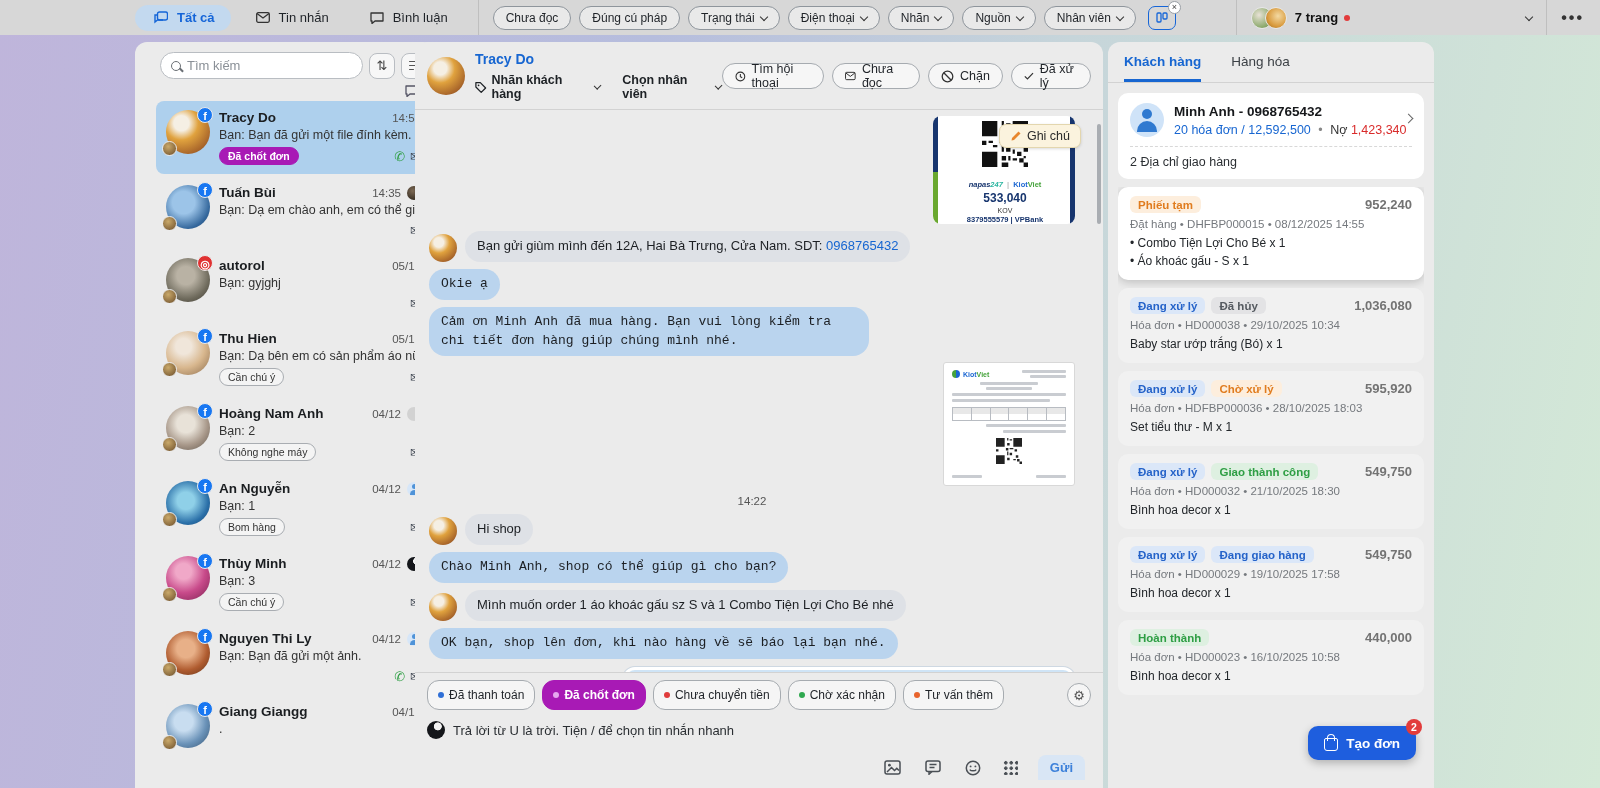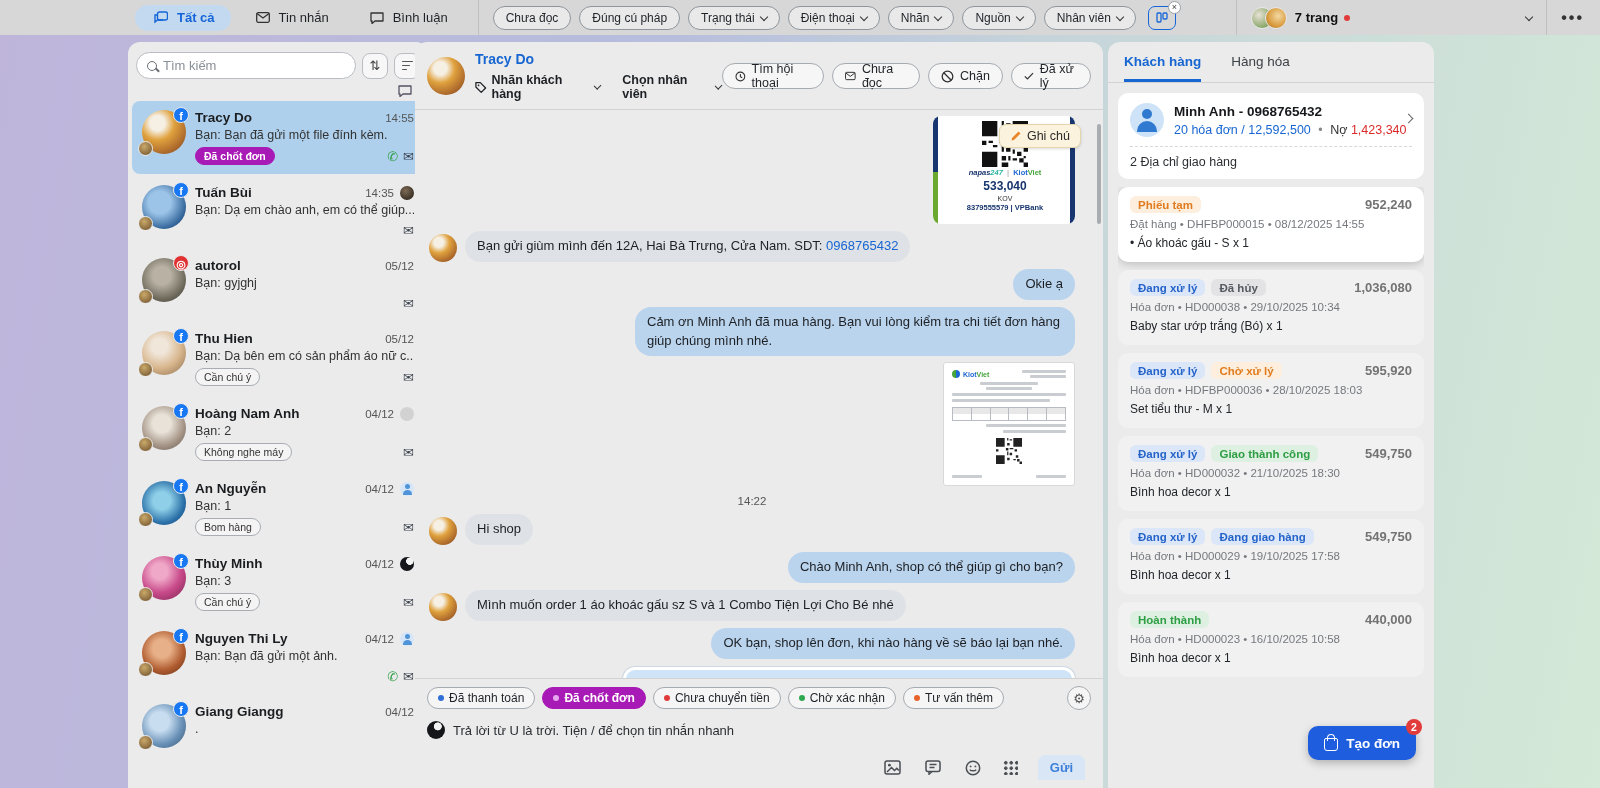--- a/index.html
+++ b/index.html
@@ -23,21 +23,21 @@
   .pav { width:22px; height:22px; border-radius:50%; border:1.5px solid #e8e8e8; }
   .pav.a { background:radial-gradient(circle at 35% 35%, #e8e2d6, #8aa86a 70%, #5d7c48); }
   .pav.b { background:radial-gradient(circle at 60% 40%, #f3d9a2, #d99b3e 60%, #9c6a22); margin-left:-8px; }
   .pages-label { font-weight:bold; margin-left:8px; color:#111; }
   .red-dot { width:6px; height:6px; background:#e23b3b; border-radius:50%; margin-left:6px; }
   .cv { width:6px; height:6px; border-right:1.6px solid #333; border-bottom:1.6px solid #333; transform:rotate(45deg); display:inline-block; margin-left:6px; margin-bottom:2px; }
   .ellipsis { font-size:16px; letter-spacing:2px; color:#333; font-weight:bold; }
 
   
   .panel { position:absolute; top:42px; bottom:0; background:#ebebeb; border-radius:12px 12px 0 0; }
-  .sidebar { left:128px; width:300px; }
+  .sidebar { left:135px; width:300px;padding-left:17px; }
   .chatpanel { left:415px; width:688px; display:flex; flex-direction:column; }
   .rightpanel { left:1108px; width:326px; }
 
   
   .search-row { display:flex; align-items:center; gap:6px; padding:10px 8px 6px 8px; }
   .search-box { flex:1; display:flex; align-items:center; gap:6px; height:27px; background:#fff; border:1px solid #b9bdc2; border-radius:14px; padding:0 10px; }
   .search-box input { border:none; outline:none; background:transparent; font-size:13px; color:#333; width:100%; font-family:"Liberation Sans",sans-serif; }
   .search-box input::placeholder { color:#8a9097; }
   .mag { width:10px; height:10px; border:1.6px solid #6b7075; border-radius:50%; position:relative; flex:none; }
   .mag::after { content:""; position:absolute; width:5px; height:1.6px; background:#6b7075; transform:rotate(45deg); right:-4px; bottom:-1px; }
@@ -89,35 +89,35 @@
   .chat-header { display:flex; align-items:center; padding:9px 12px 8px 12px; border-bottom:1px solid #d2d2d2; flex:none; }
   .ch-avatar { width:38px; height:38px; border-radius:50%; flex:none; }
   .ch-info { margin-left:10px; }
   .ch-name { color:#1766d1; font-weight:bold; font-size:14px; }
   .ch-sub { display:flex; align-items:center; gap:22px; margin-top:6px; font-size:12.5px; color:#1d2125; font-weight:bold; }
   .ch-sub .itm { display:flex; align-items:center; gap:5px; }
   .ch-actions { margin-left:auto; display:flex; gap:8px; }
   .act-pill { display:flex; align-items:center; gap:6px; height:26px; padding:0 12px; border:1px solid #a6abb0; border-radius:14px; background:rgba(255,255,255,.55); font-size:12.5px; color:#1f2328; }
   .msgs { flex:1; padding:6px 28px 4px 14px; display:flex; flex-direction:column; overflow:hidden; position:relative; }
   .mrow { display:flex; align-items:flex-end; margin-top:7px; }
-  .mrow.out { justify-content:flex-end; }
+  .mrow.out { justify-content:flex-start;font-family:Liberation Mono, monospace; }
   .mav { width:28px; height:28px; border-radius:50%; margin-right:8px; flex:none; }
   .bub { max-width:620px; padding:6px 12px; border-radius:16px; font-size:13px; color:#1c1f23; line-height:1.45; }
   .bub.in { background:#dee1e6; }
   .bub.out { background:#bad4ee; }
   .bub .lnk { color:#1766d1; }
   .ts-center { text-align:center; font-size:11.5px; color:#555; margin-top:9px; }
 
   
   .qr-wrap { display:flex; justify-content:flex-end; position:relative; margin-top:0px; }
   .qr-card { width:142px; height:108px; background:#fff; border-radius:8px; position:relative; padding:5px 10px 4px 12px; text-align:center; overflow:hidden; }
   .qr-card::before { content:""; position:absolute; left:0; top:0; bottom:0; width:5px; background:linear-gradient(#17356e 0 52%, #6aa82f 52% 100%); border-radius:8px 0 0 8px; }
   .qr-card::after { content:""; position:absolute; right:0; top:0; bottom:0; width:5px; background:#17356e; border-radius:0 8px 8px 0; }
   .qr-img { width:46px; height:46px; margin:0 auto; }
-  .qr-brands { font-size:7.5px; font-weight:bold; margin-top:1px; }
+  .qr-brands { font-size:7.5px; font-weight:bold; margin-top:13px; }
   .napas { color:#17356e; font-style:italic; }
   .n247 { color:#2bb5a0; font-style:italic; }
   .brand-sep { color:#bbb; margin:0 2px; }
   .kv-k { color:#1b66d2; } .kv-v { color:#46a33c; }
   .qr-amt { color:#17356e; font-weight:bold; font-size:12px; margin-top:2px; }
   .qr-acc { font-size:7px; color:#333; margin-top:2px; }
   .qr-bank { font-size:7.5px; color:#17356e; font-weight:bold; margin-top:1px; }
   .note-btn { position:absolute; right:-6px; top:8px; display:flex; align-items:center; gap:5px; background:#fbf3de; border:1px solid #e3d6ae; border-radius:7px; padding:4px 10px; font-size:12.5px; color:#2b2b2b; box-shadow:0 1px 3px rgba(0,0,0,.15); }
 
   
@@ -135,21 +135,21 @@
   .r-qr { width:26px; height:26px; margin:2px auto 0 auto; }
   .r-foot { display:flex; justify-content:space-between; margin-top:auto; }
 
   
   .hl-row { display:flex; justify-content:flex-end; margin-top:8px; position:relative; }
   .hl-card { width:452px; background:#cfe4f6; border:3px solid #fff; border-radius:12px; padding:8px 14px 10px 14px; box-shadow:0 0 0 1px rgba(120,160,200,.25); }
   .hl-text { font-size:13px; color:#1c1f23; line-height:1.5; text-align:left; }
 
   .chat-footer { flex:none; border-top:1px solid #d2d2d2; padding:7px 12px 8px 12px; }
   .qtags { display:flex; align-items:center; gap:7px; }
-  .qtag { display:flex; align-items:center; gap:5px; height:22px; padding:0 10px; border:1px solid #a6abb0; border-radius:12px; background:rgba(255,255,255,.5); font-size:12px; color:#1f2328; }
+  .qtag { display:flex; align-items:center; gap:5px; height:30px; padding:0 10px; border:1px solid #a6abb0; border-radius:12px; background:rgba(255,255,255,.5); font-size:12px; color:#1f2328; }
   .qtag .dot { width:6px; height:6px; border-radius:50%; }
   .dot-blue{background:#2f6fd6} .dot-lav{background:#e6a7ef} .dot-red{background:#e03b3b} .dot-green{background:#2fa84f} .dot-orange{background:#e8632c}
   .qtag.active { background:#a81ab5; border-color:#a81ab5; color:#fff; font-weight:bold; }
   .gear { margin-left:auto; width:24px; height:24px; border:1px solid #a6abb0; border-radius:50%; background:rgba(255,255,255,.5); color:#555; font-size:13px; display:flex; align-items:center; justify-content:center; }
   .compose-hint { display:flex; align-items:center; gap:8px; margin-top:11px; font-size:13px; color:#2b2f33; }
   .hint-av { width:18px; height:18px; border-radius:50%; background:radial-gradient(circle at 60% 30%, #f2f2f2 22%, #14161a 26%); }
   .compose-actions { display:flex; align-items:center; justify-content:flex-end; gap:20px; margin-top:16px; padding-right:6px; }
   .cicon { width:20px; height:18px; color:#4a4f55; display:flex; align-items:center; justify-content:center; }
   .dotgrid { width:15px; height:15px; background-image:radial-gradient(circle, #4a4f55 1.5px, transparent 1.7px); background-size:5.5px 5.5px; }
   .send-btn { background:#d9e6f5; color:#3c80da; font-weight:bold; font-size:13px; padding:5px 12px; border-radius:8px 8px 0 0; }
@@ -731,20 +731,21 @@
   <div class="orders">
     <div class="ocard hl">
       <div class="ocard-top">
         <span class="obadges">
             <span class="obadge ob-orange">Phiếu tạm</span>
           </span>
         <span class="oamt">952,240</span>
       </div>
       <div class="ometa">Đặt hàng • DHFBP000015 • 08/12/2025 14:55</div>
       <div class="oitems">
+        <div>• Combo Tiện Lợi Cho Bé x 1</div>
         <div>• Áo khoác gấu - S x 1</div>
       </div>
     </div>
 
     <div class="ocard">
       <div class="ocard-top">
         <span class="obadges">
             <span class="obadge ob-blue">Đang xử lý</span>
             <span class="obadge ob-gray">Đã hủy</span>
           </span>

